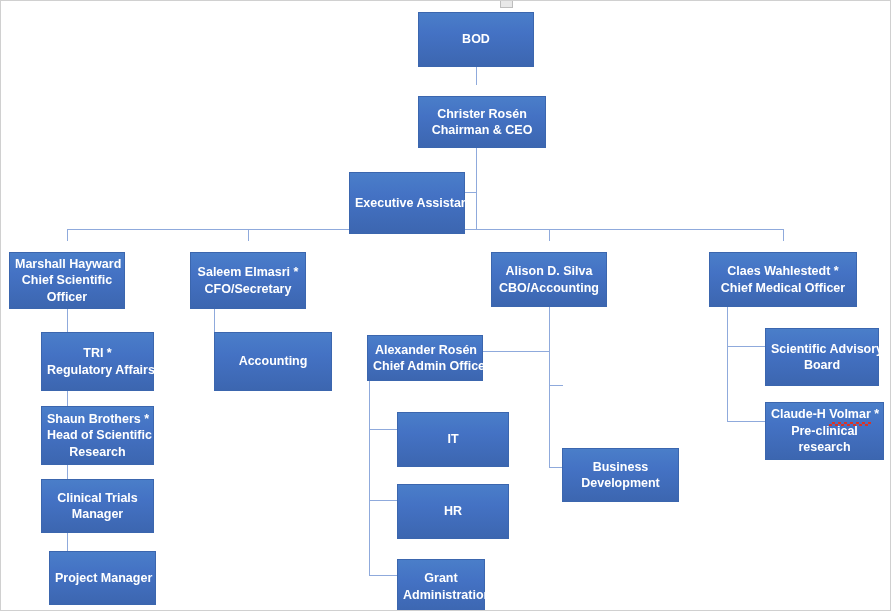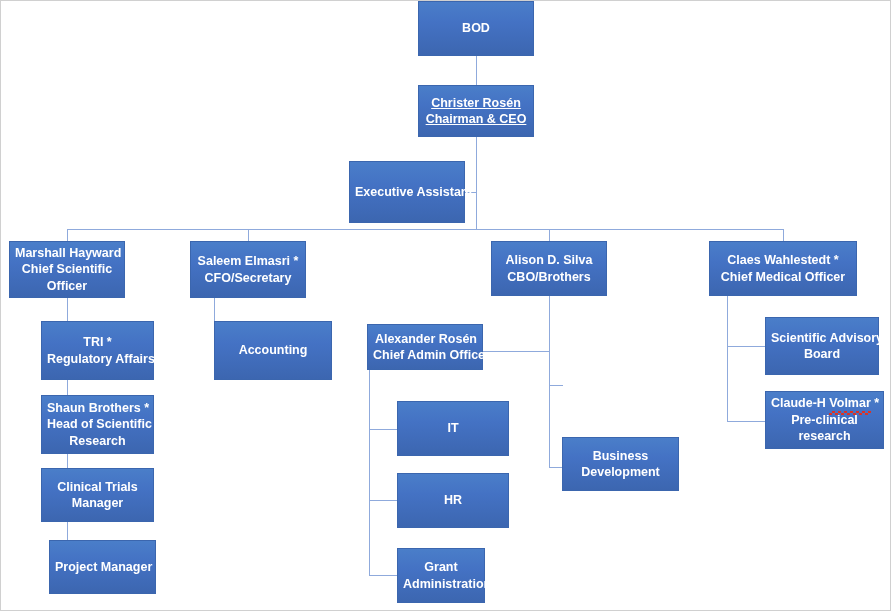--- a/index.html
+++ b/index.html
@@ -36,20 +36,21 @@
     color: #ffffff;
     font-family: "Liberation Sans", sans-serif;
     font-weight: bold;
     font-size: 12.5px;
     line-height: 1.32;
     text-align: center;
     display: flex;
     align-items: center;
     justify-content: center;
     padding: 2px 5px;
+    margin-top: 11px;
     -webkit-font-smoothing: antialiased;
   }
   .box .lines { width: 100%; }
   .box .l { display: block; white-space: nowrap; }
 
   
   .misspelled {
     position: relative;
     display: inline-block;
   }
@@ -119,21 +120,21 @@
   <div class="conn v" style="left:726px; top:295px; height:125px;"></div>
   <div class="conn h" style="left:726px; top:345px; width:39px;"></div>
   <div class="conn h" style="left:726px; top:420px; width:39px;"></div>
 
   <div class="box" style="left:417px; top:0px; width:116px; height:55px;">
     <span class="lines">
       <span class="l">BOD</span>
     </span>
   </div>
 
-  <div class="box" style="left:417px; top:84px; width:116px; height:52px;text-decoration:underline;">
+  <div class="box" style="left:417px; top:84px; width:128px; height:52px;">
     <span class="lines">
       <span class="l">Christer Rosén</span>
       <span class="l">Chairman &amp; CEO</span>
     </span>
   </div>
 
   <div class="box" style="left:348px; top:160px; width:116px; height:62px;">
     <span class="lines">
       <span class="l">Executive Assistant</span>
     </span>
@@ -150,21 +151,21 @@
   <div class="box" style="left:189px; top:240px; width:116px; height:57px;">
     <span class="lines">
       <span class="l">Saleem Elmasri *</span>
       <span class="l">CFO/Secretary</span>
     </span>
   </div>
 
   <div class="box" style="left:490px; top:240px; width:116px; height:55px;">
     <span class="lines">
       <span class="l">Alison D. Silva</span>
-      <span class="l">CBO/Brothers</span>
+      <span class="l">CBO/Accounting</span>
     </span>
   </div>
 
   <div class="box" style="left:708px; top:240px; width:148px; height:55px;">
     <span class="lines">
       <span class="l">Claes Wahlestedt *</span>
       <span class="l">Chief Medical Officer</span>
     </span>
   </div>
 

